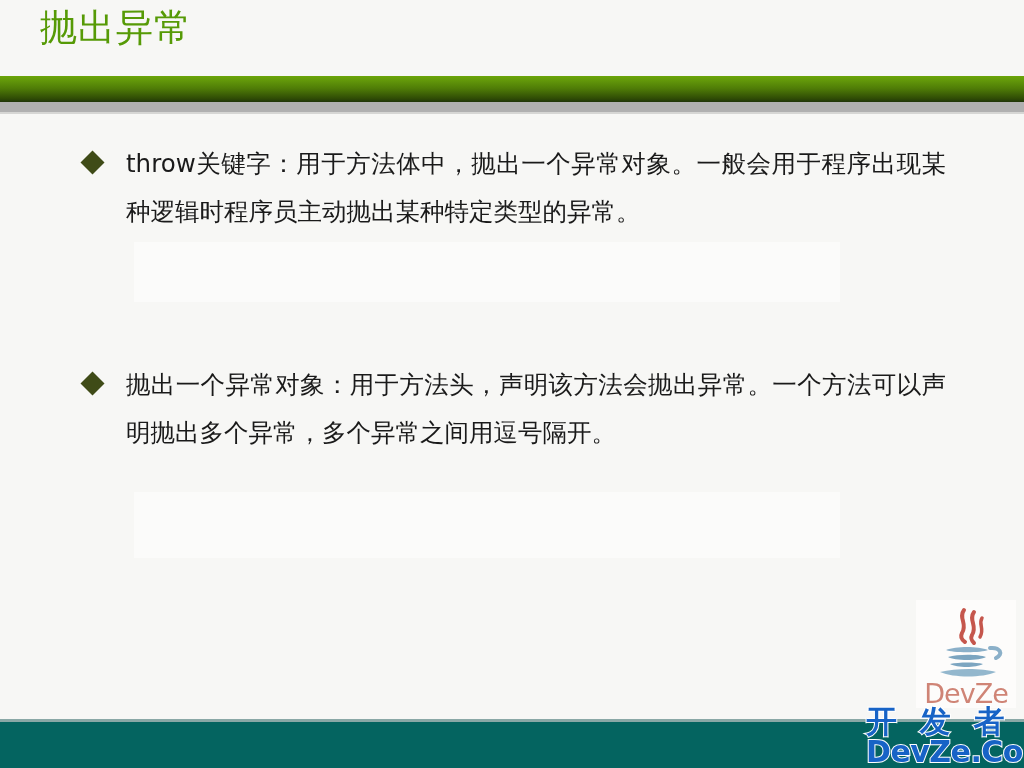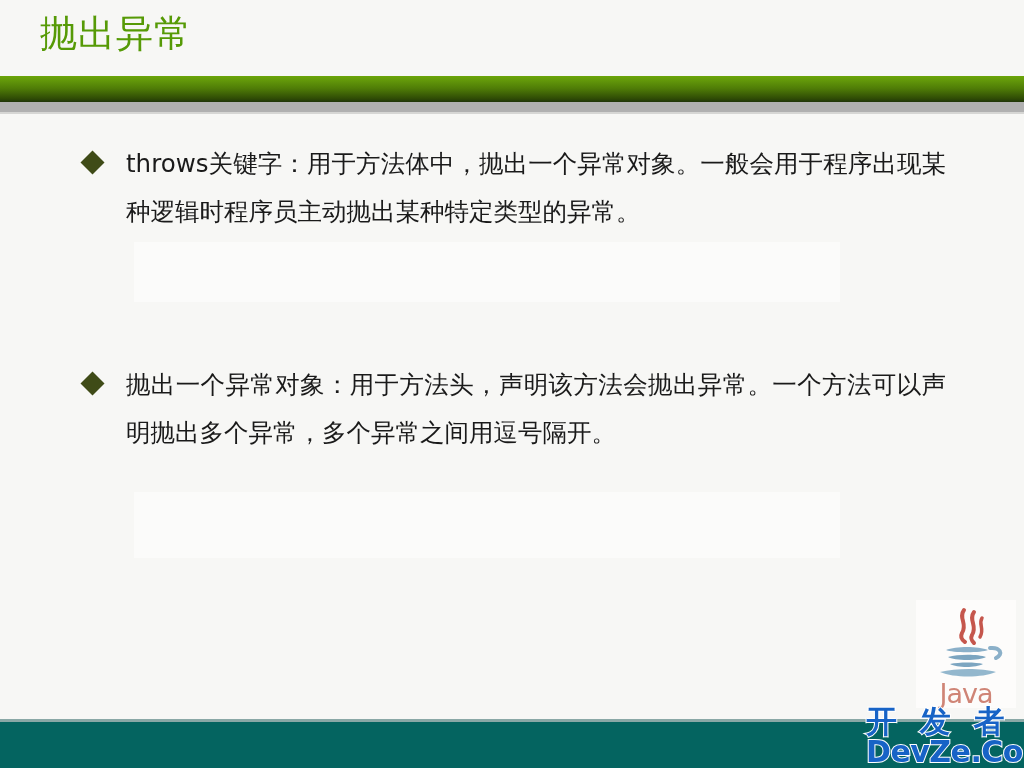--- a/index.html
+++ b/index.html
@@ -25,21 +25,21 @@
   .header-area {
     position: absolute;
     left: 0; top: 0;
     width: 1024px;
     height: 76px;
     background: #f7f7f5;
   }
   .slide-title {
     position: absolute;
     left: 40px;
-    top: 10px;
+    top: 4px;
     font-size: 37px;
     line-height: 48px;
     color: #569a06;
     letter-spacing: 1px;
     font-family: "DejaVu Sans", "Liberation Sans", sans-serif;
     white-space: nowrap;
     text-align: center;
   }
   .green-bar {
     position: absolute;
@@ -224,21 +224,21 @@
   </div>
   <div class="green-bar"></div>
   <div class="gray-bar"></div>
   <div class="gray-bar-shadow"></div>
 
   <div class="content">
 
     <div class="bullet-block first">
       <div class="bullet-row">
         <span class="diamond"></span>
-        <span class="bullet-text">throws关键字：用于方法体中，抛出一个异常对象。一般会用于程序出现某种逻辑时程序员主动抛出某种特定类型的异常。</span>
+        <span class="bullet-text">throw关键字：用于方法体中，抛出一个异常对象。一般会用于程序出现某种逻辑时程序员主动抛出某种特定类型的异常。</span>
       </div>
     </div>
 
     <div class="code-block code-block-1">
       
       
     </div>
 
     <div class="bullet-block second">
       <div class="bullet-row">
@@ -262,21 +262,21 @@
         <path d="M58 12 C 52 20, 62 26, 56 35 C 54 39, 56 41, 58 43" stroke="#c0453a" stroke-width="4" fill="none" stroke-linecap="round"></path>
         <path d="M66 18 C 62 24, 69 29, 64 37" stroke="#c0453a" stroke-width="3.5" fill="none" stroke-linecap="round"></path>
 
         <path d="M30 50 C 40 46, 62 46, 72 50 C 66 53, 36 53, 30 50 Z" fill="#7fa8c4"></path>
         <path d="M74 48 C 84 47, 88 54, 80 58" stroke="#7fa8c4" stroke-width="4" fill="none" stroke-linecap="round"></path>
         <path d="M32 57 C 42 54, 62 54, 70 57 C 64 61, 38 61, 32 57 Z" fill="#6f9cba"></path>
         <path d="M34 64 C 43 62, 60 62, 67 64 C 60 68, 41 68, 34 64 Z" fill="#6f9cba"></path>
         <path d="M24 72 C 40 68, 66 68, 80 72 C 66 78, 38 78, 24 72 Z" fill="#88b0c9"></path>
       </g>
     </svg>
-    <div class="java-word">Java</div>
+    <div class="java-word">DevZe</div>
   </div>
 
   <div class="footer-top-line"></div>
   <div class="footer-bar">
     
   </div>
 
   <div class="watermark">
     <div class="wm-cn">开 发 者</div>
     <div class="wm-en">DevZe.CoM</div>

